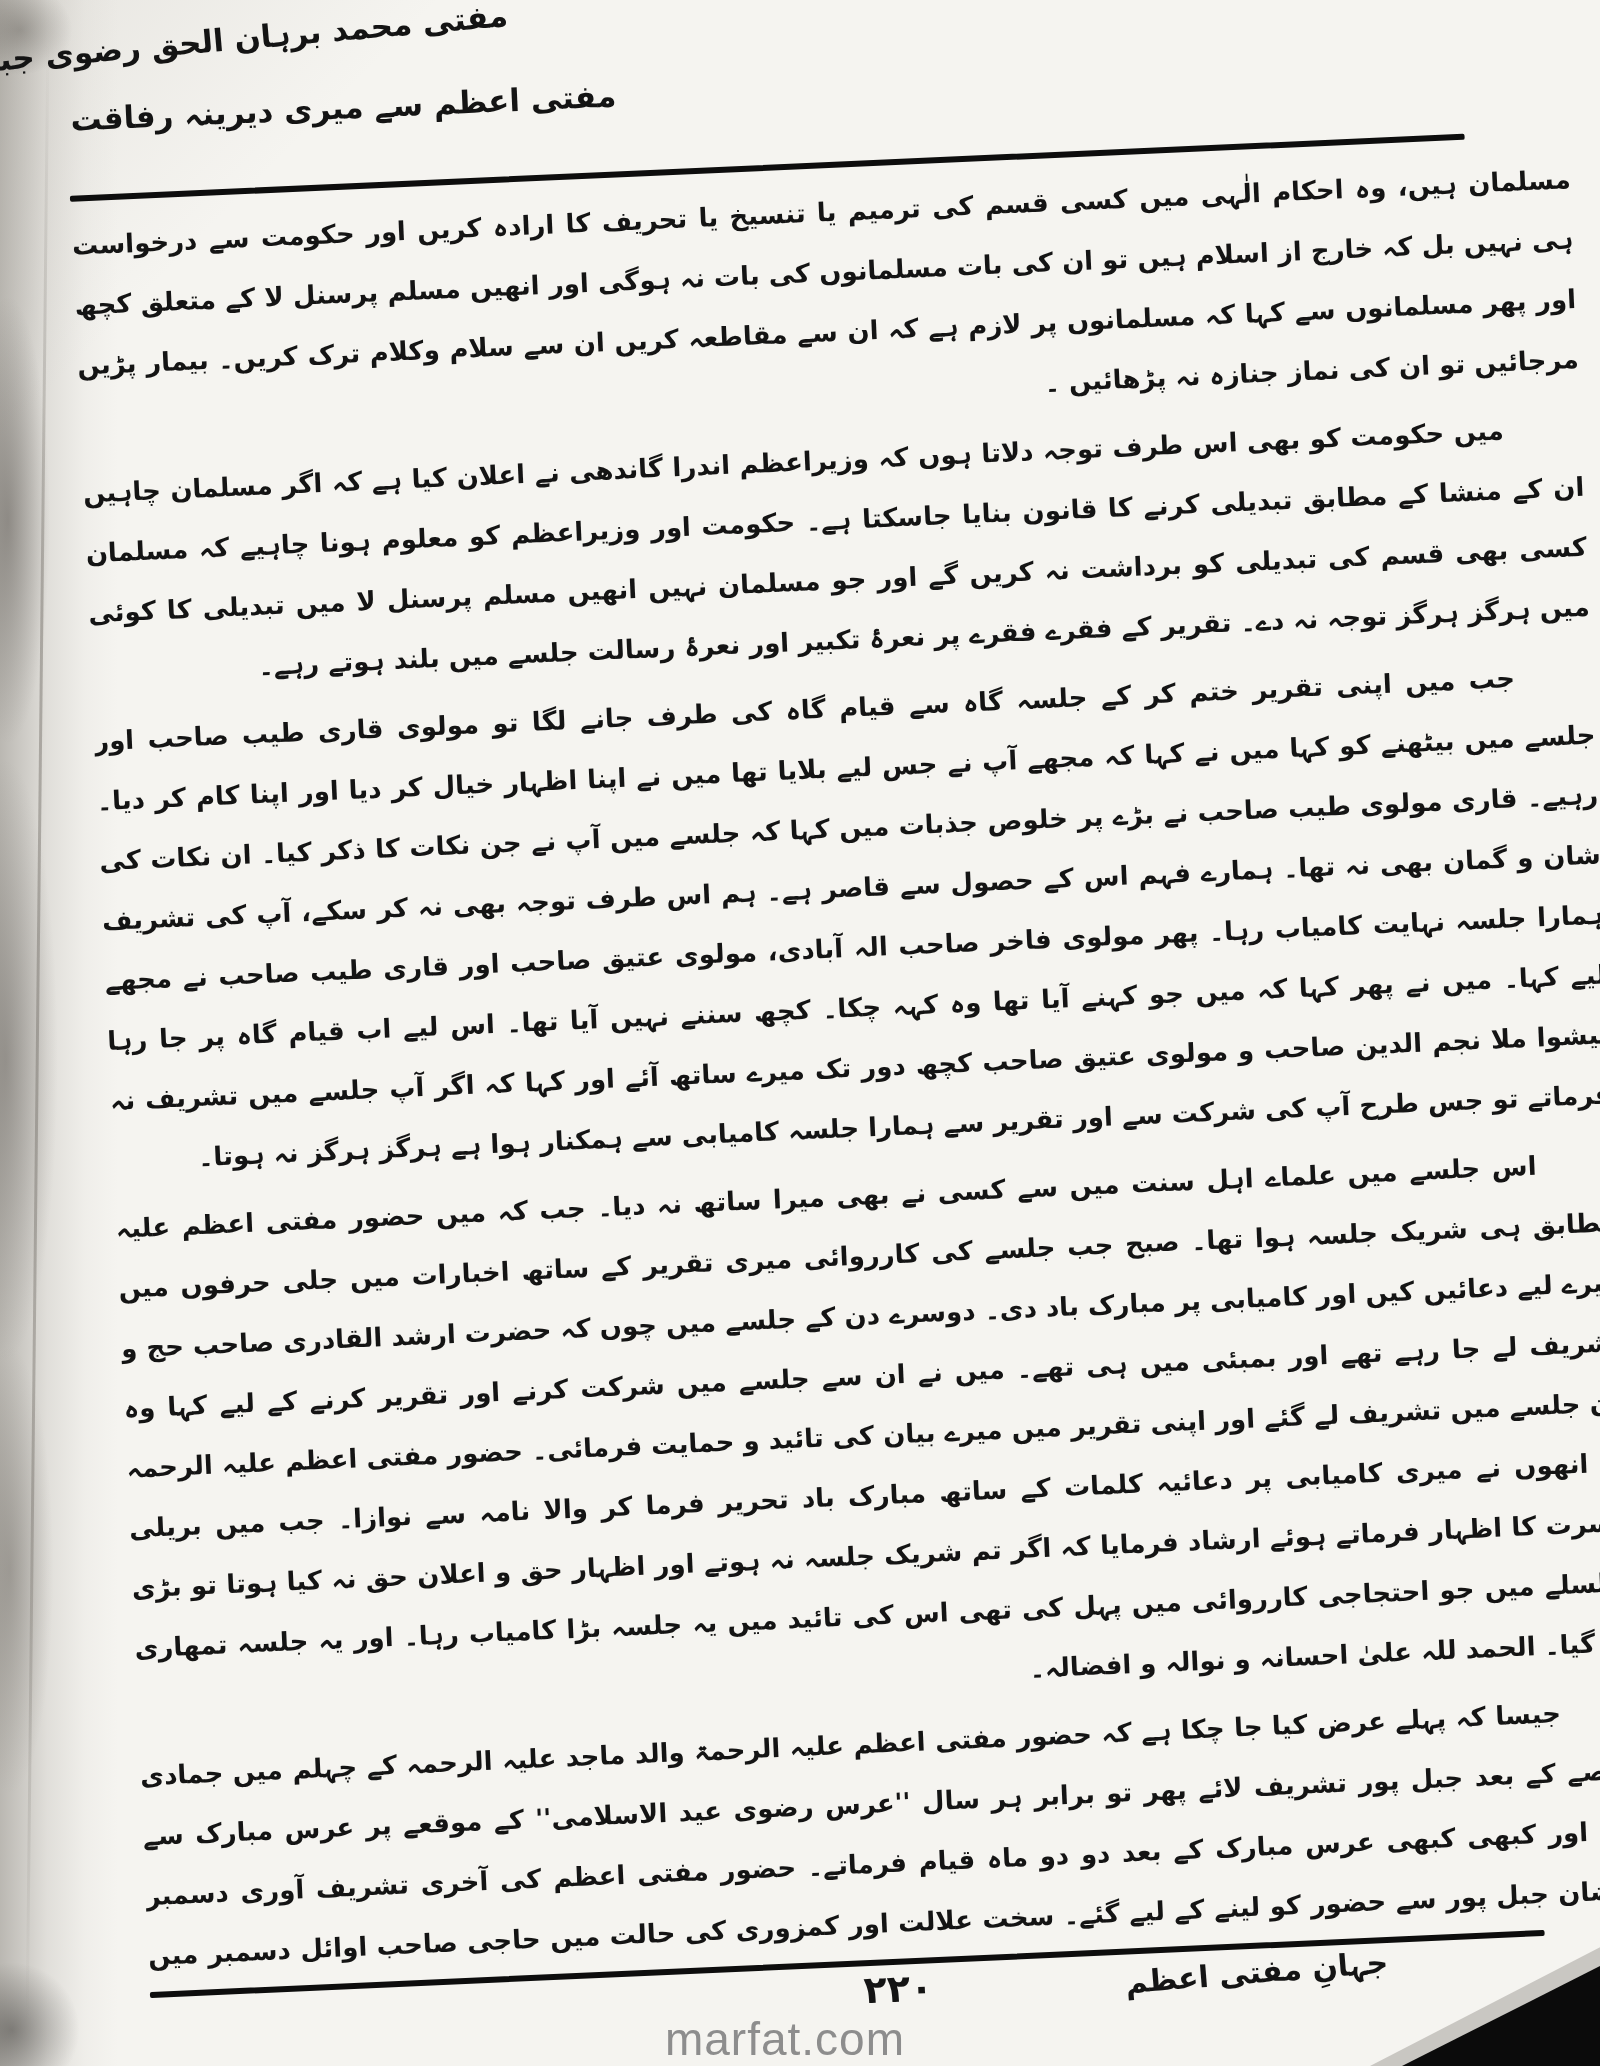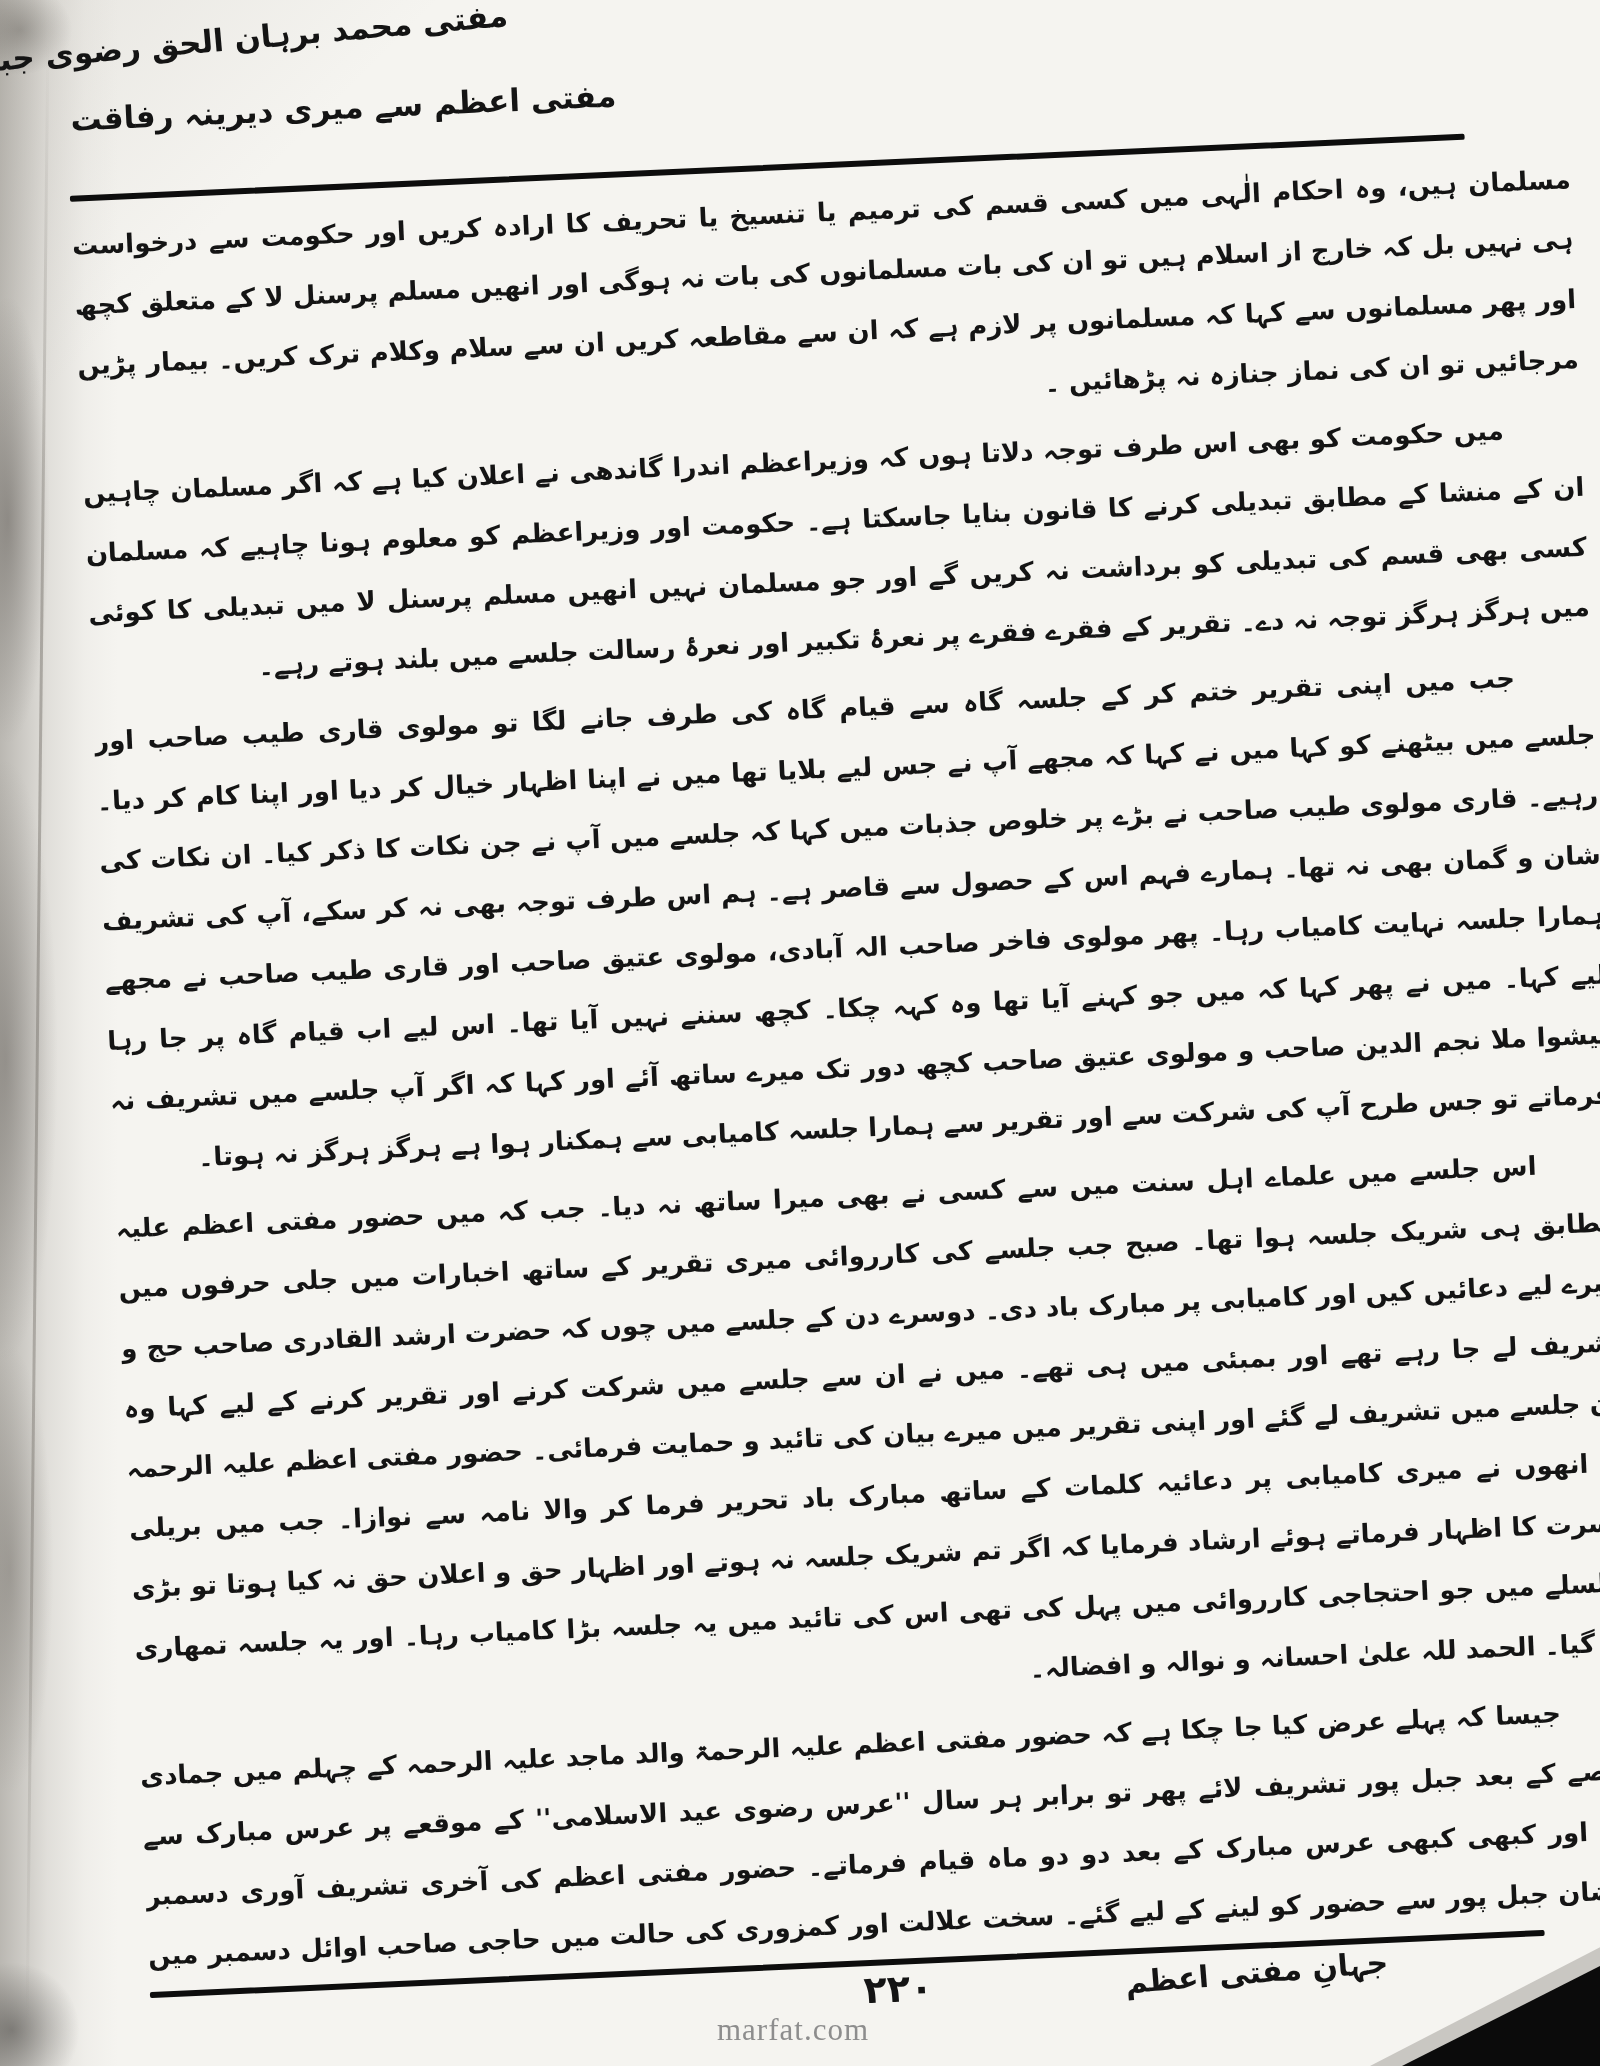--- a/index.html
+++ b/index.html
@@ -69,23 +69,23 @@
   .footer-book-title {
     position: absolute; right: 262px; top: 6px;
     font-size: 30px; font-weight: 700; transform: rotate(-2deg);
   }
   .footer-page-number {
     position: absolute; left: 668px; top: 2px; width: 160px; text-align: center;
     font-size: 38px; font-weight: 700; letter-spacing: 4px;
   }
 
   .watermark {
-    position: absolute; left: 8px; top: 2012px; width: 1570px; text-align: center;
-    font-size: 31px; font-weight: 400; color: var(--wm, #8d8d8d);
-    font-family: Liberation Serif, serif; letter-spacing: 1px;
+    position: absolute; left: 0; top: 2012px; width: 1570px; text-align: center;
+    font-size: 46px; font-weight: 400; color: var(--wm, #8d8d8d);
+    font-family: Liberation Sans, sans-serif; letter-spacing: 1px;
   }
 
   .header-left {
     position: absolute; left: 38px; top: 38px; width: 470px;
     transform: rotate(-5deg); transform-origin: 0 0;
     font-size: 31px; font-weight: 700; direction: rtl; text-align: left; white-space: nowrap;
   }
 </style>
 </head>
 <body style="--ink: #141414; --paper: #f5f4f0; --wm: #8d8d8d;">

